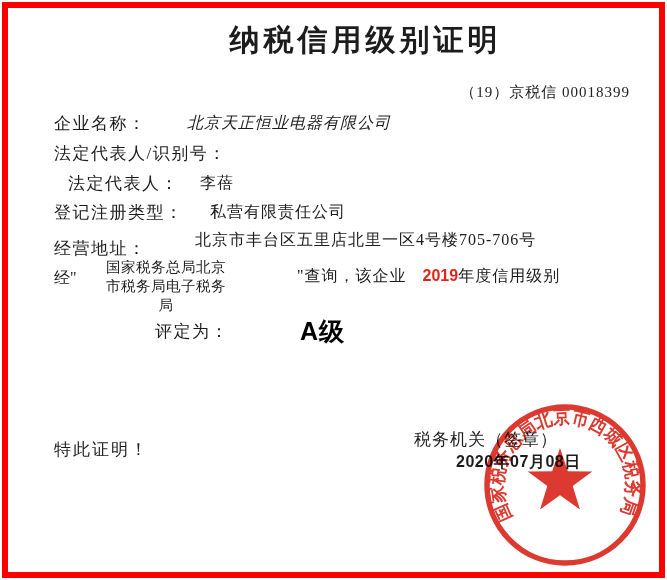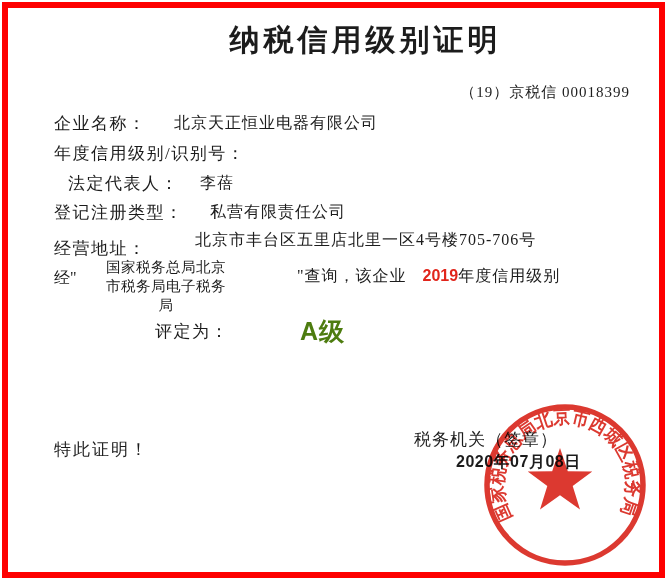--- a/index.html
+++ b/index.html
@@ -11,37 +11,37 @@
   .abs{position:absolute;white-space:nowrap;padding-left:32px;}
   .title{
     top:20px;left:0;width:100%;text-align:center;
     font-size:30px;font-weight:600;letter-spacing:4px;
   }
   .doc-number{top:83px;right:37px;font-size:15px;letter-spacing:1px;}
   .label{font-size:17px;letter-spacing:1.5px;}
   .value{font-size:16px;letter-spacing:1px;}
   .num{font-family:"Liberation Sans", sans-serif;font-weight:bold;letter-spacing:0.5px;}
   
-  .f0l{top:112px;left:22px;} .f0v{top:113px;left:142px;}
+  .f0l{top:112px;left:22px;} .f0v{top:113px;left:155px;font-style:italic;}
   .f1l{top:142px;left:22px;} .f1v{top:143px;left:255px;}
   .f2l{top:172px;left:36px;} .f2v{top:173px;left:168px;}
   .f3l{top:201px;left:22px;} .f3v{top:202px;left:178px;}
   .f4l{top:229px;left:22px;margin-top:8px;} .f4v{top:230px;left:163px;}
   
   .q-prefix{top:268px;left:22px;font-size:16px;}
   .bureau{
     top:258px;left:68px;width:132px;text-align:center;white-space:normal;
     font-size:14.5px;line-height:19px;letter-spacing:0.5px;
   }
   .q-line{top:266px;left:265px;font-size:16px;letter-spacing:1px;}
   .q-year{margin-left:16px;color:#e1251b;font-family:"Liberation Sans",sans-serif;font-weight:bold;letter-spacing:0;}
   
   .rating-label{top:320px;left:123px;}
   .rating-value{
-    top:315px;left:268px;font-size:25px;font-weight:bold;color:#4d7c0f;
+    top:315px;left:268px;font-size:25px;font-weight:bold;color:#000000;
     font-family:"Liberation Sans", sans-serif;letter-spacing:1px;
   }
   .certify{top:438px;left:22px;font-size:17px;letter-spacing:2px;}
   .authority{top:428px;left:382px;font-size:17px;letter-spacing:1px;}
   .issue-date{top:452px;left:424px;font-size:16px;}
   
   .seal{
     position:absolute;left:475px;top:395px;width:180px;height:180px;
     mix-blend-mode:multiply;opacity:0.92;
   }
@@ -56,21 +56,21 @@
 <div class="page">
   <div class="frame"></div>
 
   <div class="abs title">纳税信用级别证明</div>
 
   <div class="abs doc-number">（19）京税信 00018399</div>
 
   <div class="abs label f0l">企业名称：</div>
   <div class="abs value f0v">北京天正恒业电器有限公司</div>
 
-  <div class="abs label f1l">年度信用级别/识别号：</div>
+  <div class="abs label f1l">法定代表人/识别号：</div>
 
   <div class="abs label f2l">法定代表人：</div>
   <div class="abs value f2v">李蓓</div>
 
   <div class="abs label f3l">登记注册类型：</div>
   <div class="abs value f3v">私营有限责任公司</div>
 
   <div class="abs label f4l">经营地址：</div>
   <div class="abs value f4v">北京市丰台区五里店北里一区4号楼705-706号</div>
 

